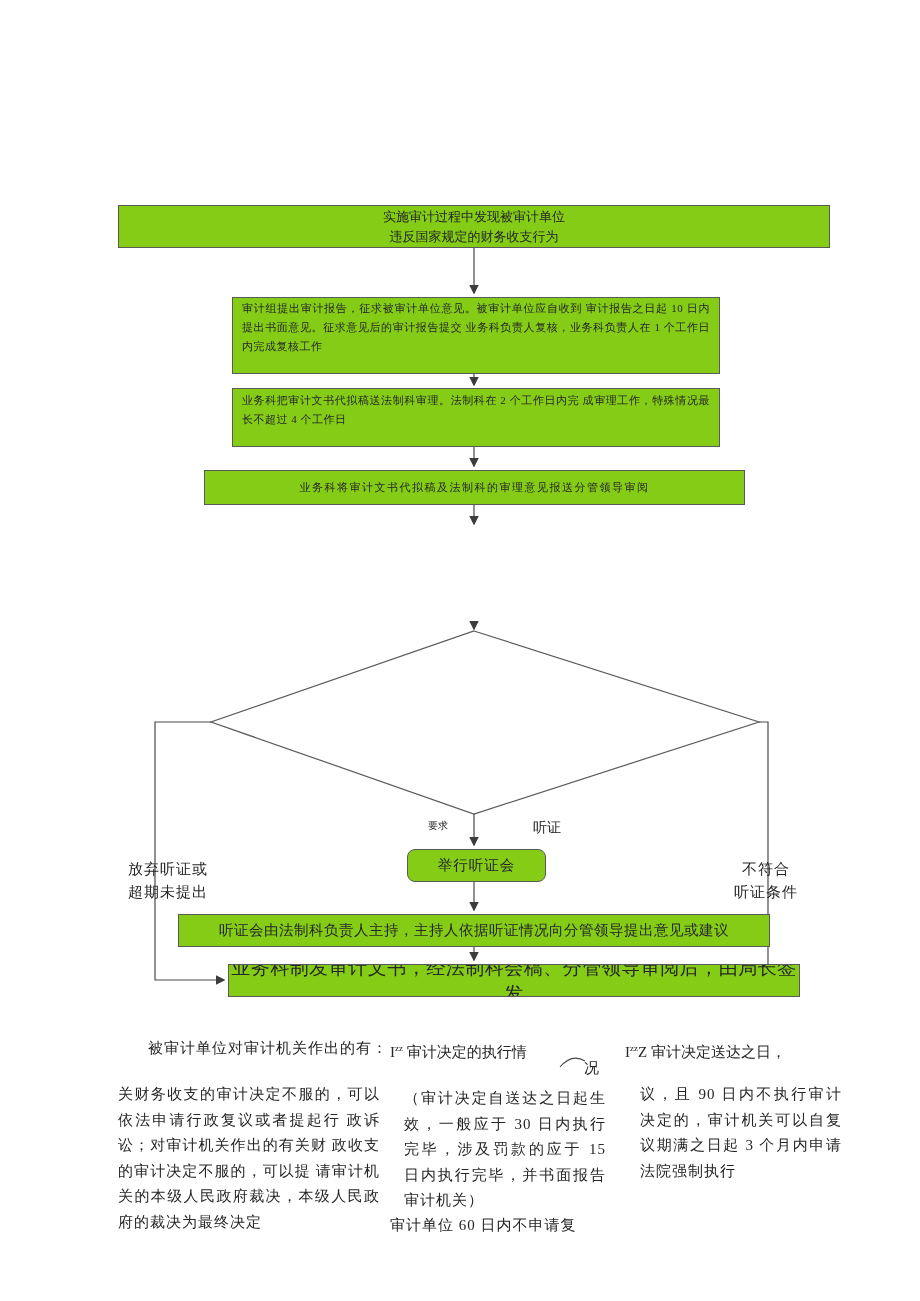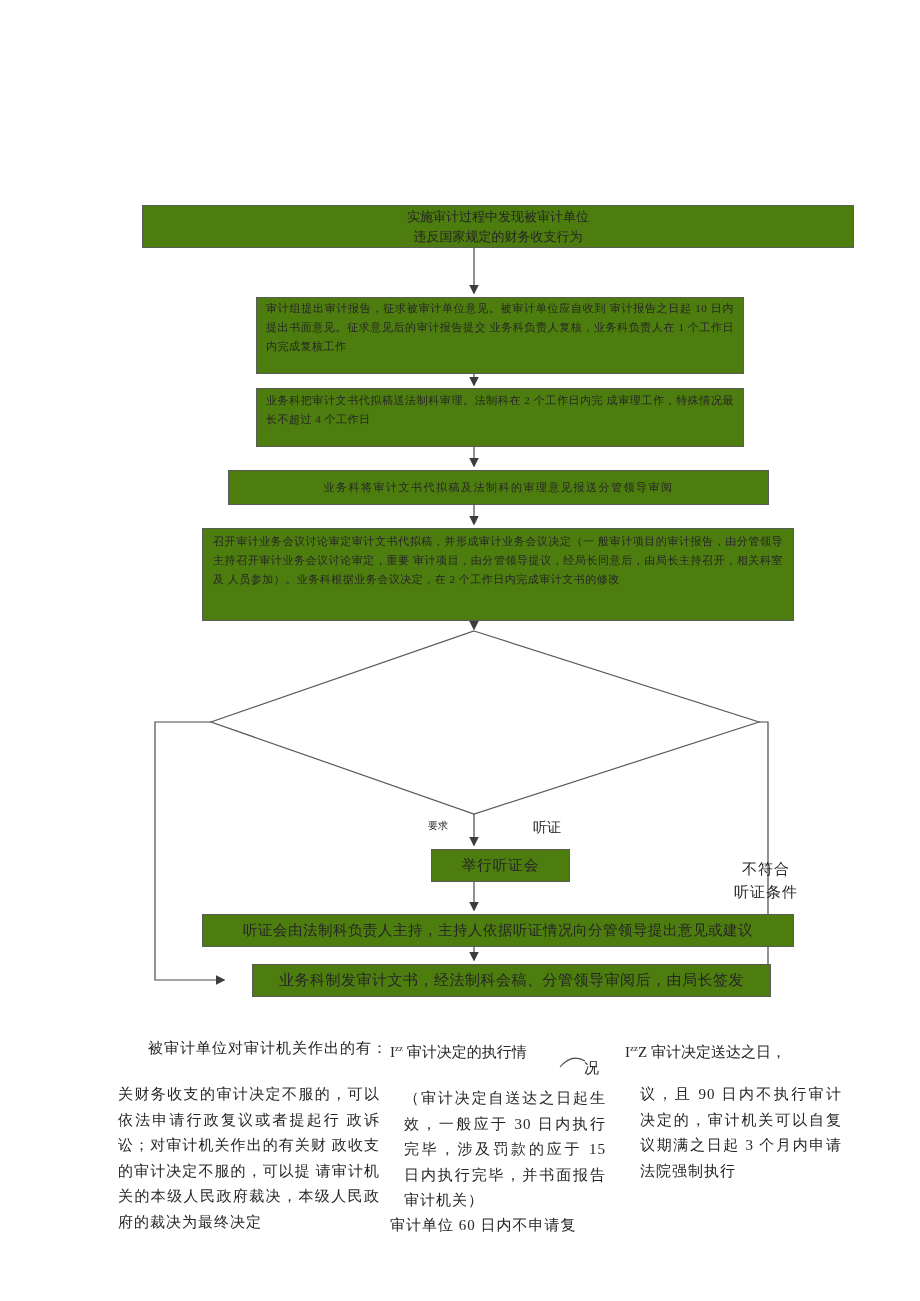--- a/index.html
+++ b/index.html
@@ -6,22 +6,22 @@
   html,body { background:#ffffff; }
   body { font-family:"Liberation Serif","DejaVu Serif",serif; }
   .page {
     position:relative; width:920px; height:1301px; background:#ffffff;
     color:#262626; overflow:hidden; margin:0 auto;
   }
   .svg-layer { position:absolute; left:0; top:0; width:920px; height:1301px; }
   .ln { stroke:#4a4a4a; stroke-width:1.2; fill:none; }
   .shape { fill:#ffffff; stroke:#5a5a5a; stroke-width:1.2; }
   .box {
-    position:absolute; border:1px solid #5a5a5a; background:#4d7c0f;
-    color:#262626; overflow:hidden;margin-left:24px;
+    position:absolute; border:1px solid #5a5a5a; background:#84cc16;
+    color:#262626; overflow:hidden;
   }
   .center { display:flex; align-items:center; justify-content:center; text-align:center; }
   .justify { text-align:justify; }
   .fs13 { font-size:13px; line-height:20px; }
   .fs14 { font-size:11px; line-height:19px; }
   .abs-text { position:absolute; color:#262626; }
   .branch-label { font-size:15px; line-height:23px; letter-spacing:1px; }
   .note { position:absolute; color:#262626; font-size:15px; line-height:25.5px; letter-spacing:1px; }
   .note-intro { text-indent:2em; }
   sup.small { font-size:9px; vertical-align:super; }
@@ -64,43 +64,44 @@
   </div>
 
   <div class="box justify fs14" style="left:232px; top:388px; width:488px; height:59px; padding:2px 9px; letter-spacing:0.5px;">
     <span>业务科把审计文书代拟稿送法制科审理。法制科在 2 个工作日内完 成审理工作，特殊情况最长不超过 4 个工作日</span>
   </div>
 
   <div class="box center fs14" style="left:204px; top:470px; width:541px; height:35px; letter-spacing:1.5px;">
     <span>业务科将审计文书代拟稿及法制科的审理意见报送分管领导审阅</span>
   </div>
 
-  <div class="box justify fs14" style="left:178px; top:528px; width:592px; height:93px; padding:3px 10px; letter-spacing:0.5px;">
-    <span>召开审计业务会议讨论审定审计文书代拟稿，并形成审计业务会议决定（一 般审计项目的审计报告，由分管领导主持召开审计业务会议讨论审定，重要 审计项目，由分管领导提议，经局长同意后，由局长主持召开，相关科室及 人员参加）。业务科根据业务会议决定，在 2 个工作日内完成审计文书的修改</span>
-  </div>
 
 
   <span class="abs-text" style="left:428px; top:819px; font-size:10px;">要求</span>
   <span class="abs-text" style="left:497px; top:819px; font-size:14px;padding-left:36px;">听证</span>
 
-  <div class="box center" style="left:407px; top:849px; width:139px; height:33px; font-size:14.5px; letter-spacing:1px;">
+  <div class="box center" style="left:407px; top:849px; width:139px; height:33px; font-size:14.5px; letter-spacing:1px;border-radius:8px;">
     <span>举行听证会</span>
   </div>
 
+  <div class="abs-text branch-label" style="left:128px; top:858px; width:110px;">
+    <div>放弃听证或</div>
+    <div>超期未提出</div>
+  </div>
 
   <div class="abs-text branch-label" style="left:716px; top:858px; width:100px; text-align:center;">
     <div>不符合</div>
     <div>听证条件</div>
   </div>
 
   <div class="box center" style="left:178px; top:914px; width:592px; height:33px; font-size:14.5px; letter-spacing:0.5px;">
     <span>听证会由法制科负责人主持，主持人依据听证情况向分管领导提出意见或建议</span>
   </div>
 
-  <div class="box center" style="left:228px; top:964px; width:519px; height:33px; font-size:15px; letter-spacing:0.5px;">
+  <div class="box center" style="left:228px; top:964px; width:572px; height:33px; font-size:19px; letter-spacing:0.5px;">
     <span>业务科制发审计文书，经法制科会稿、分管领导审阅后，由局长签发</span>
   </div>
 
   <div class="note note-intro" style="left:118px; top:1036px; width:280px;">被审计单位对审计机关作出的有：</div>
   <div class="note" style="left:390px; top:1036px; width:228px; height:60px; letter-spacing:0;">
     <span>I</span><sup class="small">zz</sup><span> 审计决定的执行情</span>
     <span class="kuang-wrap">
       <svg width="30" height="18" viewBox="0 0 30 18" style="position:absolute; left:0; top:2px;">
         <path d="M2,15 Q14,1 27,9" stroke="#4a4a4a" stroke-width="1.1" fill="none"></path>
       </svg>

